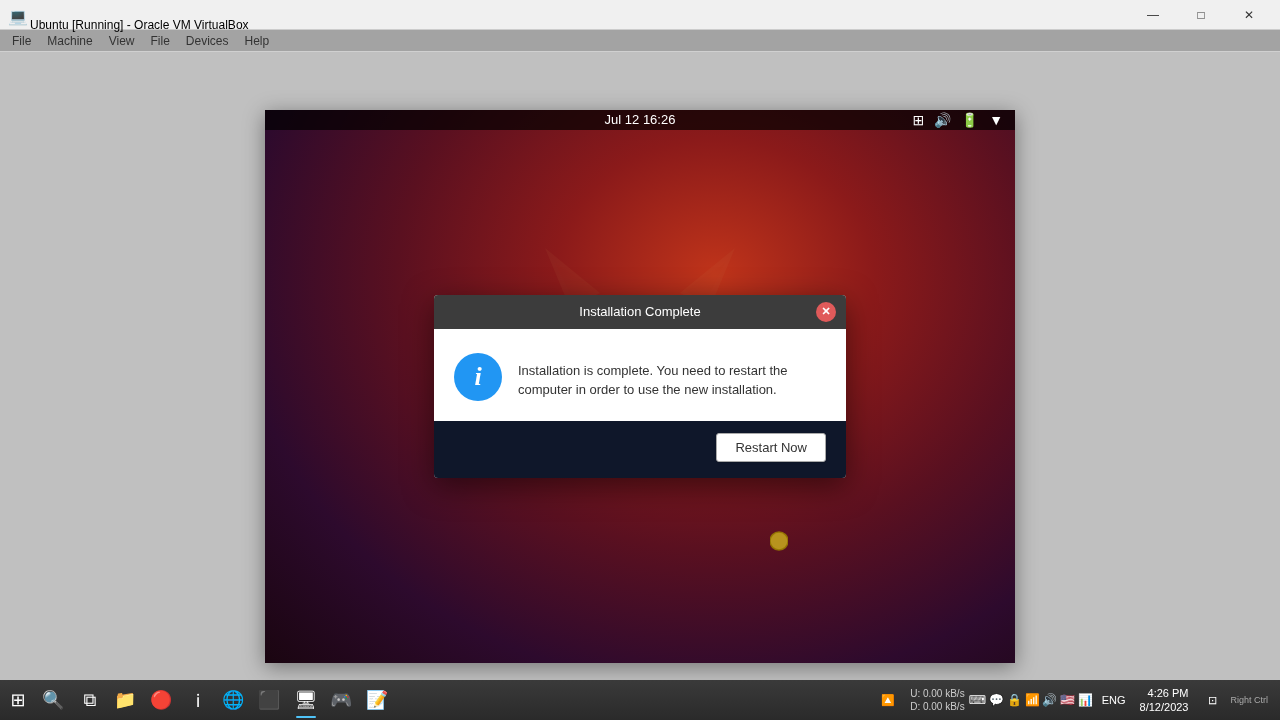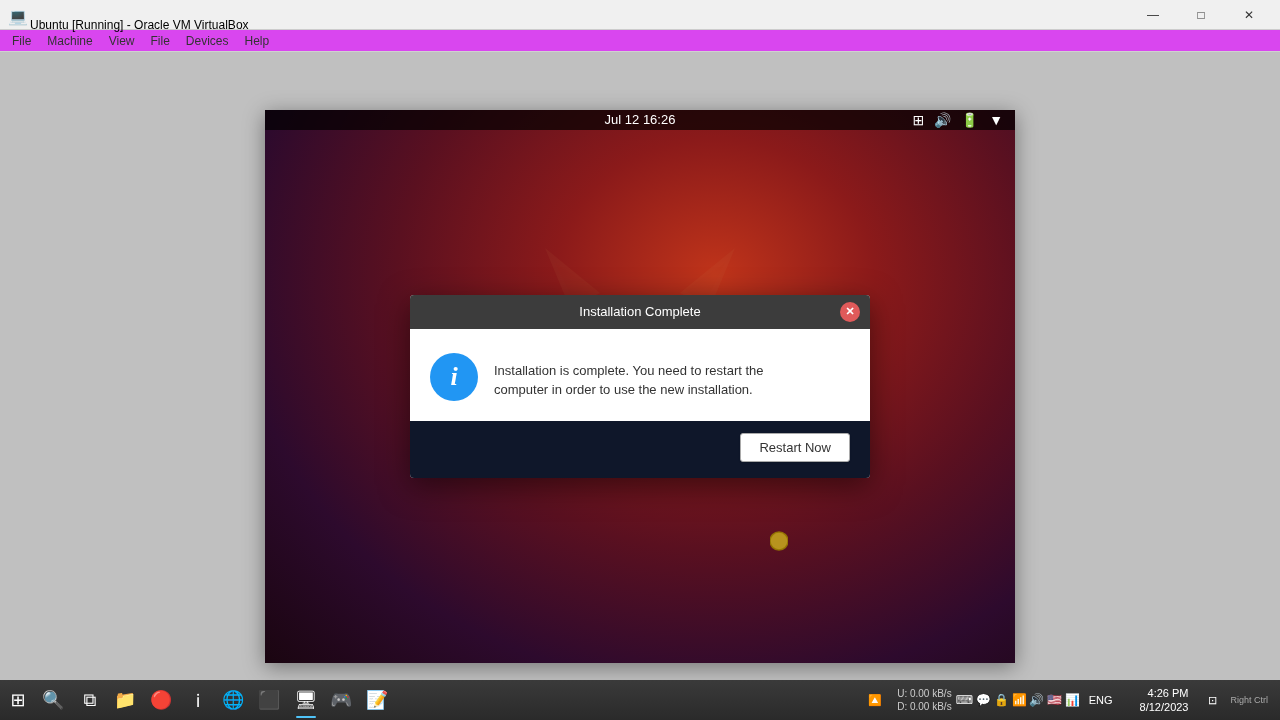--- a/index.html
+++ b/index.html
@@ -51,21 +51,21 @@
       justify-content: center;
       font-size: 12px;
       color: #333;
     }
 
     
     .menubar {
       display: flex;
       align-items: center;
       height: 22px;
-      background: #d946ef;
+      background: #a3a3a3;
       padding: 0 4px;
       border-bottom: 1px solid #d0d0d0;
     }
     .menubar-item {
       padding: 2px 8px;
       font-size: 12px;
       color: #333;
       cursor: pointer;
     }
 
@@ -122,21 +122,21 @@
       top: 0; left: 0; right: 0; bottom: 0;
       display: flex;
       align-items: center;
       justify-content: center;
       z-index: 100;
     }
     .dialog {
       background: #f5f5f5;
       border-radius: 4px;
       box-shadow: 0 8px 30px rgba(0,0,0,0.5);
-      width: 460px;
+      width: 412px;
       overflow: hidden;
     }
     .dialog-titlebar {
       background: #3c3c3c;
       height: 34px;
       display: flex;
       align-items: center;
       justify-content: space-between;
       padding: 0 10px;
     }
@@ -253,21 +253,20 @@
       display: flex;
       align-items: center;
       gap: 3px;
       font-size: 13px;
     }
     .taskbar-clock {
       text-align: right;
       padding: 0 6px;
       font-size: 11px;
       line-height: 1.3;
-      margin-left: 13px;
     }
     .taskbar-lang {
       font-size: 11px;
       padding: 0 4px;
     }
     .taskbar-notify {
       width: 28px;
       height: 40px;
       display: flex;
       align-items: center;

